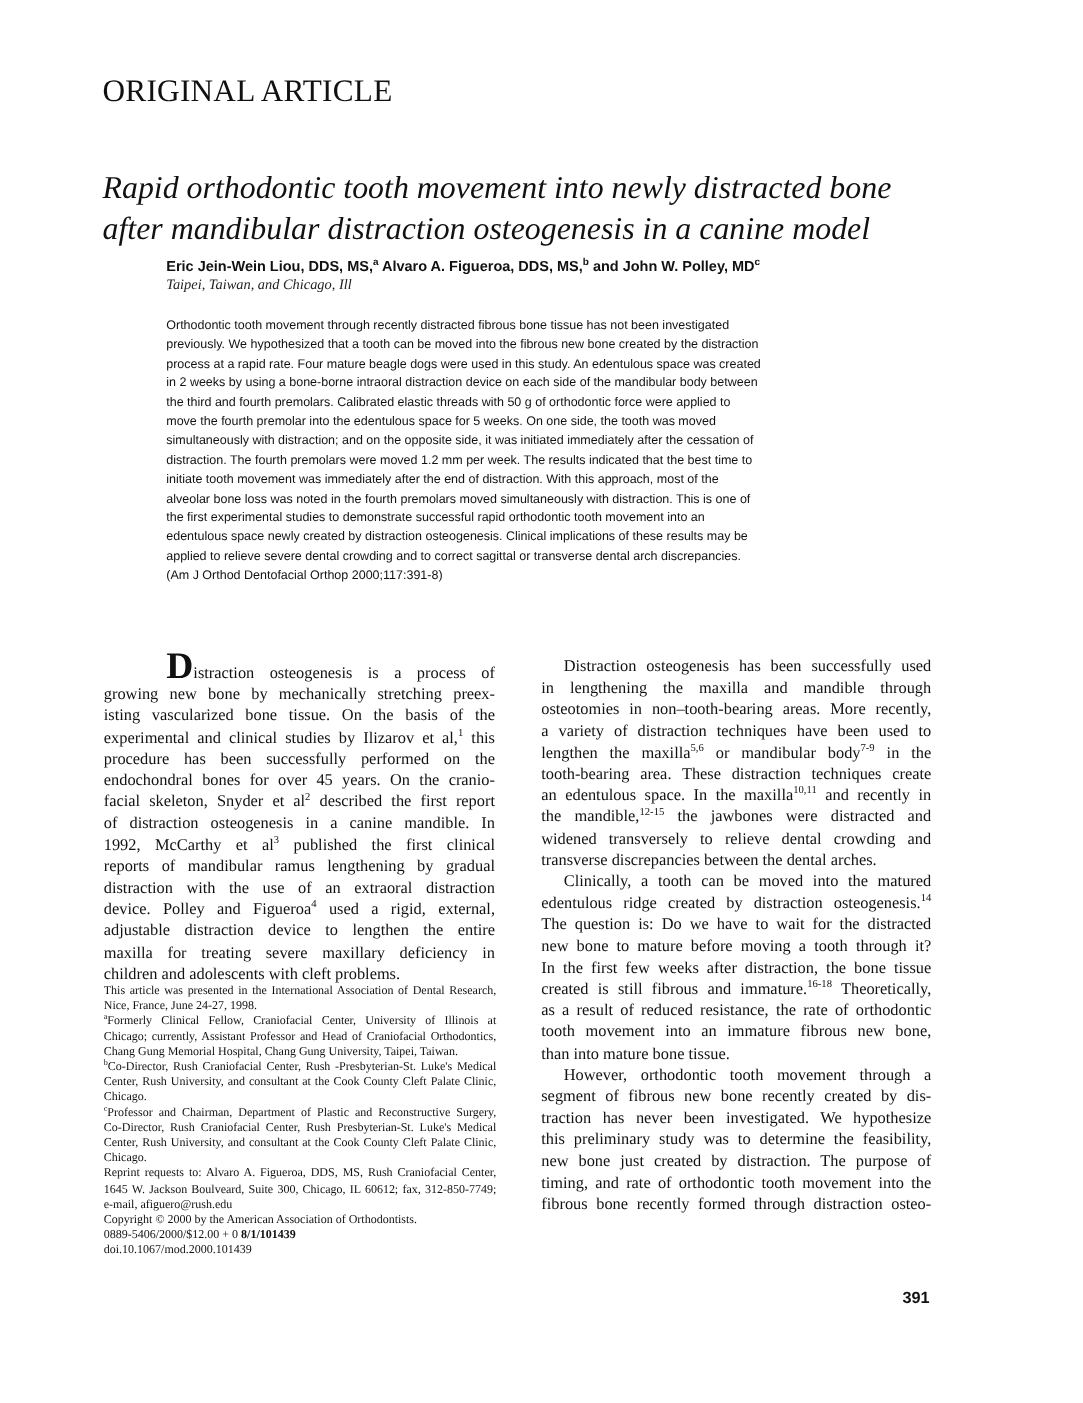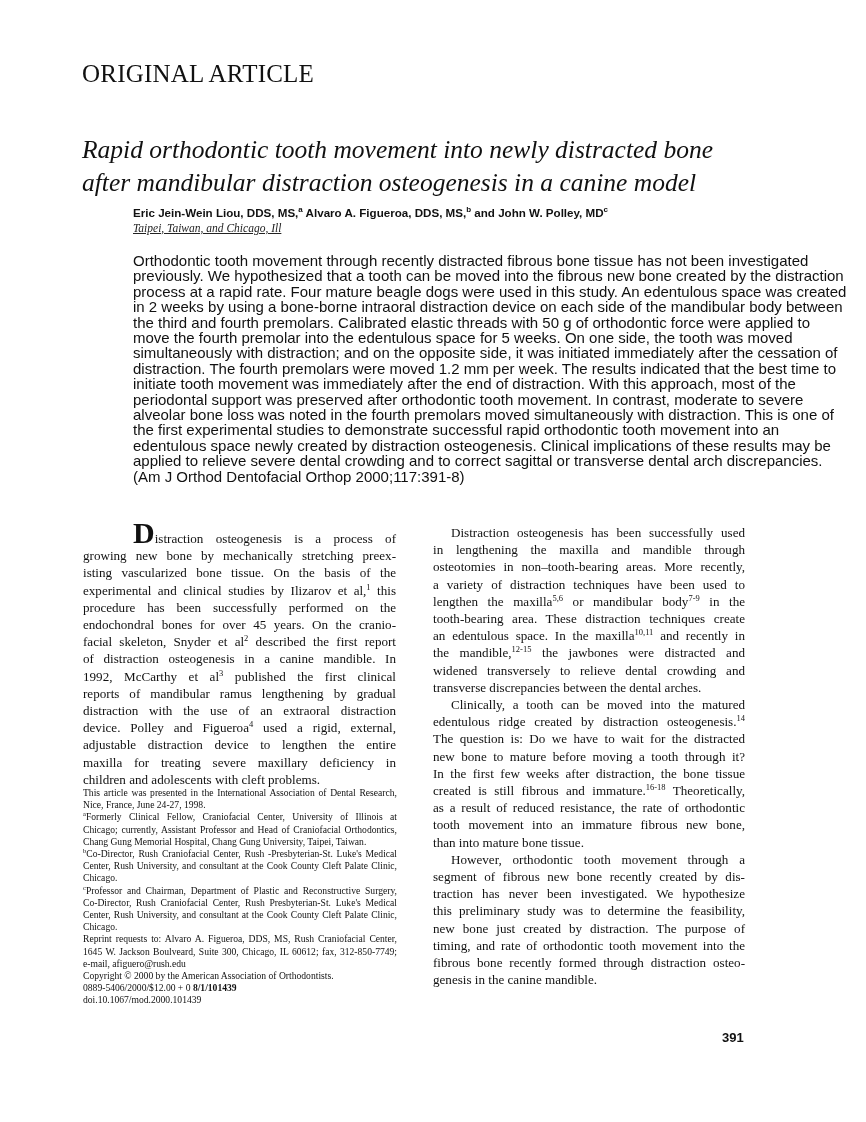--- a/index.html
+++ b/index.html
@@ -13,25 +13,25 @@
     left: 82px; top: 109px; width: 700px;
     font-family: "Liberation Serif", serif; font-style: italic; font-size: 25.5px; line-height: 33px; color: #111; margin-top: 24px;
   }
   .authors {
     left: 133px; top: 205px;
     font-family: "Liberation Sans", sans-serif; font-weight: bold; font-size: 11.6px; color: #111;
   }
   .authors sup { font-size: 8px; }
   .location {
     left: 133px; top: 222px;
-    font-family: "Liberation Serif", serif; font-style: italic; font-size: 11.5px; color: #222; text-decoration: underline;
+    font-family: "Liberation Serif", serif; font-style: italic; font-size: 11.5px; color: #222;
   }
   .abstract {
     left: 133px; top: 253px; width: 620px;
-    font-family: "Liberation Sans", sans-serif; font-size: 15px; line-height: 15.4px; color: #111;
+    font-family: "Liberation Sans", sans-serif; font-size: 10px; line-height: 15.4px; color: #111;
   }
   .abstract .line { display: block; white-space: nowrap; }
   .col {
     font-family: "Liberation Serif", serif; font-size: 13.1px; line-height: 17.2px; color: #111;
   }
   .col .line { display: block; white-space: nowrap; text-align: justify; text-align-last: justify; }
   .col .line.last { text-align-last: left; }
   .col .line.indent { padding-left: 18px; }
   .col sup { font-size: 8.5px; line-height: 0; }
   .col-left { left: 83px; top: 523px; width: 313px; }
@@ -72,21 +72,20 @@
 <div class="abs abstract" id="abstract">
     <span class="line">Orthodontic tooth movement through recently distracted fibrous bone tissue has not been investigated</span>
     <span class="line">previously. We hypothesized that a tooth can be moved into the fibrous new bone created by the distraction</span>
     <span class="line">process at a rapid rate. Four mature beagle dogs were used in this study. An edentulous space was created</span>
     <span class="line">in 2 weeks by using a bone-borne intraoral distraction device on each side of the mandibular body between</span>
     <span class="line">the third and fourth premolars. Calibrated elastic threads with 50 g of orthodontic force were applied to</span>
     <span class="line">move the fourth premolar into the edentulous space for 5 weeks. On one side, the tooth was moved</span>
     <span class="line">simultaneously with distraction; and on the opposite side, it was initiated immediately after the cessation of</span>
     <span class="line">distraction. The fourth premolars were moved 1.2 mm per week. The results indicated that the best time to</span>
     <span class="line">initiate tooth movement was immediately after the end of distraction. With this approach, most of the</span>
-    <span class="line">periodontal support was preserved after orthodontic tooth movement. In contrast, moderate to severe</span>
     <span class="line">alveolar bone loss was noted in the fourth premolars moved simultaneously with distraction. This is one of</span>
     <span class="line">the first experimental studies to demonstrate successful rapid orthodontic tooth movement into an</span>
     <span class="line">edentulous space newly created by distraction osteogenesis. Clinical implications of these results may be</span>
     <span class="line">applied to relieve severe dental crowding and to correct sagittal or transverse dental arch discrepancies.</span>
     <span class="line">(Am J Orthod Dentofacial Orthop 2000;117:391-8)</span>
   </div>
 
 <div class="abs col col-left">
   <span class="line"><span class="dropcap">D</span><span>istraction osteogenesis is a process of</span></span>
   <div id="left-lines">
@@ -148,16 +147,15 @@
     <span class="line">as a result of reduced resistance, the rate of orthodontic</span>
     <span class="line">tooth movement into an immature fibrous new bone,</span>
     <span class="line last">than into mature bone tissue.</span>
     <span class="line indent">However, orthodontic tooth movement through a</span>
     <span class="line">segment of fibrous new bone recently created by dis-</span>
     <span class="line">traction has never been investigated. We hypothesize</span>
     <span class="line">this preliminary study was to determine the feasibility,</span>
     <span class="line">new bone just created by distraction. The purpose of</span>
     <span class="line">timing, and rate of orthodontic tooth movement into the</span>
     <span class="line">fibrous bone recently formed through distraction osteo-</span>
-    <span class="line last">genesis in the canine mandible.</span>
   </div>
 
 <div class="abs page-number">391</div>
 
 </body></html>

